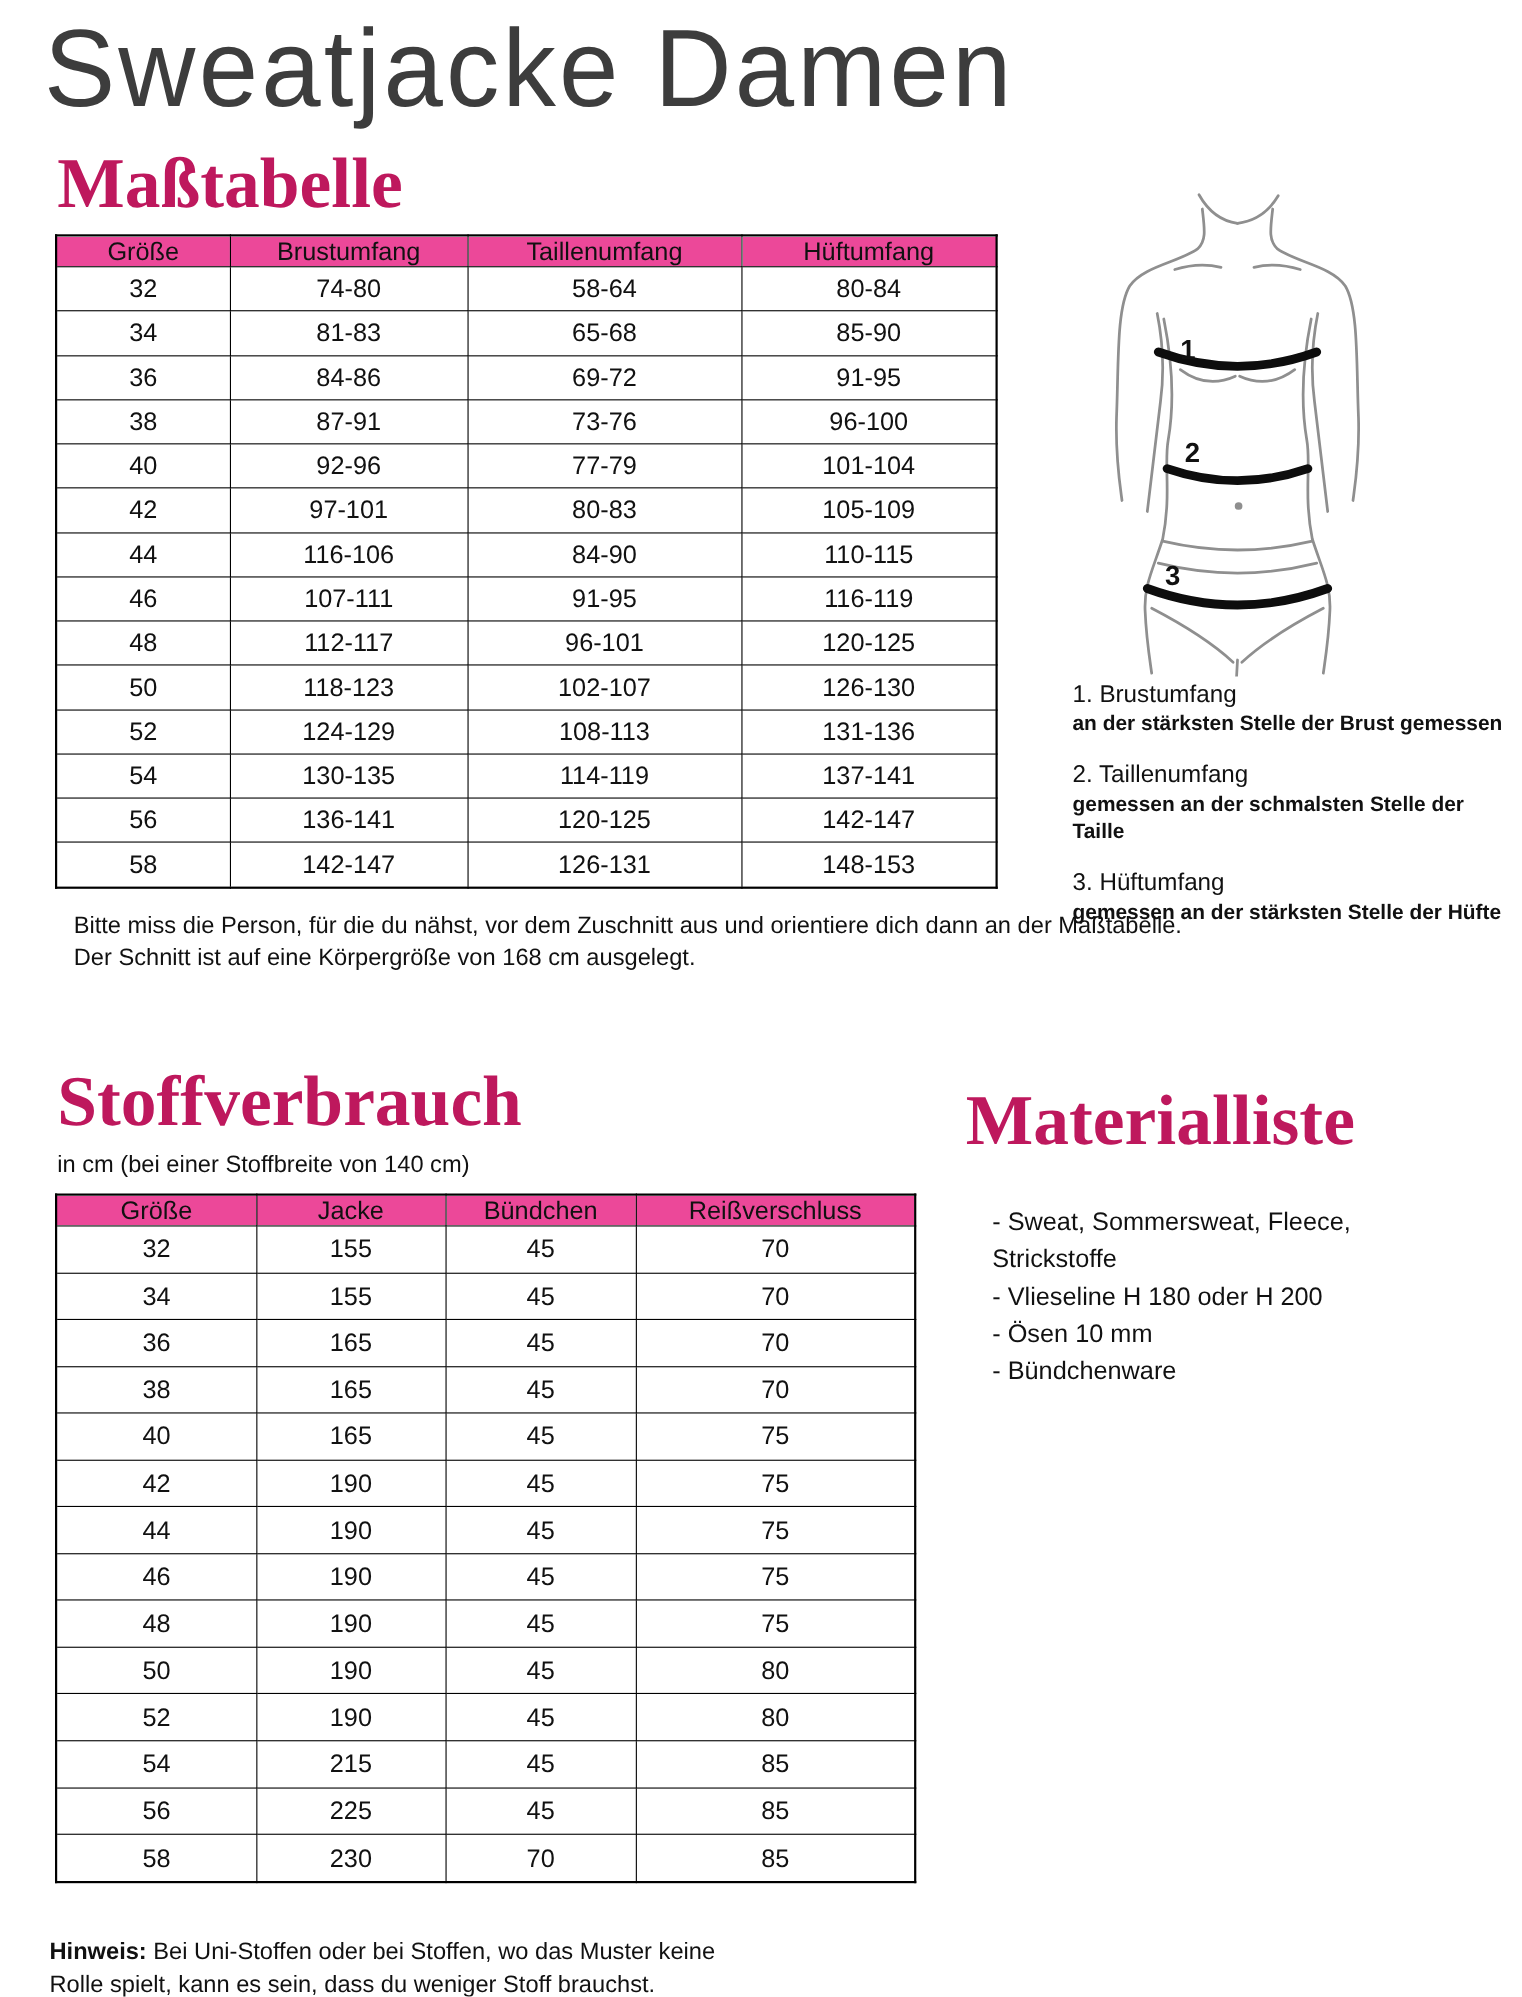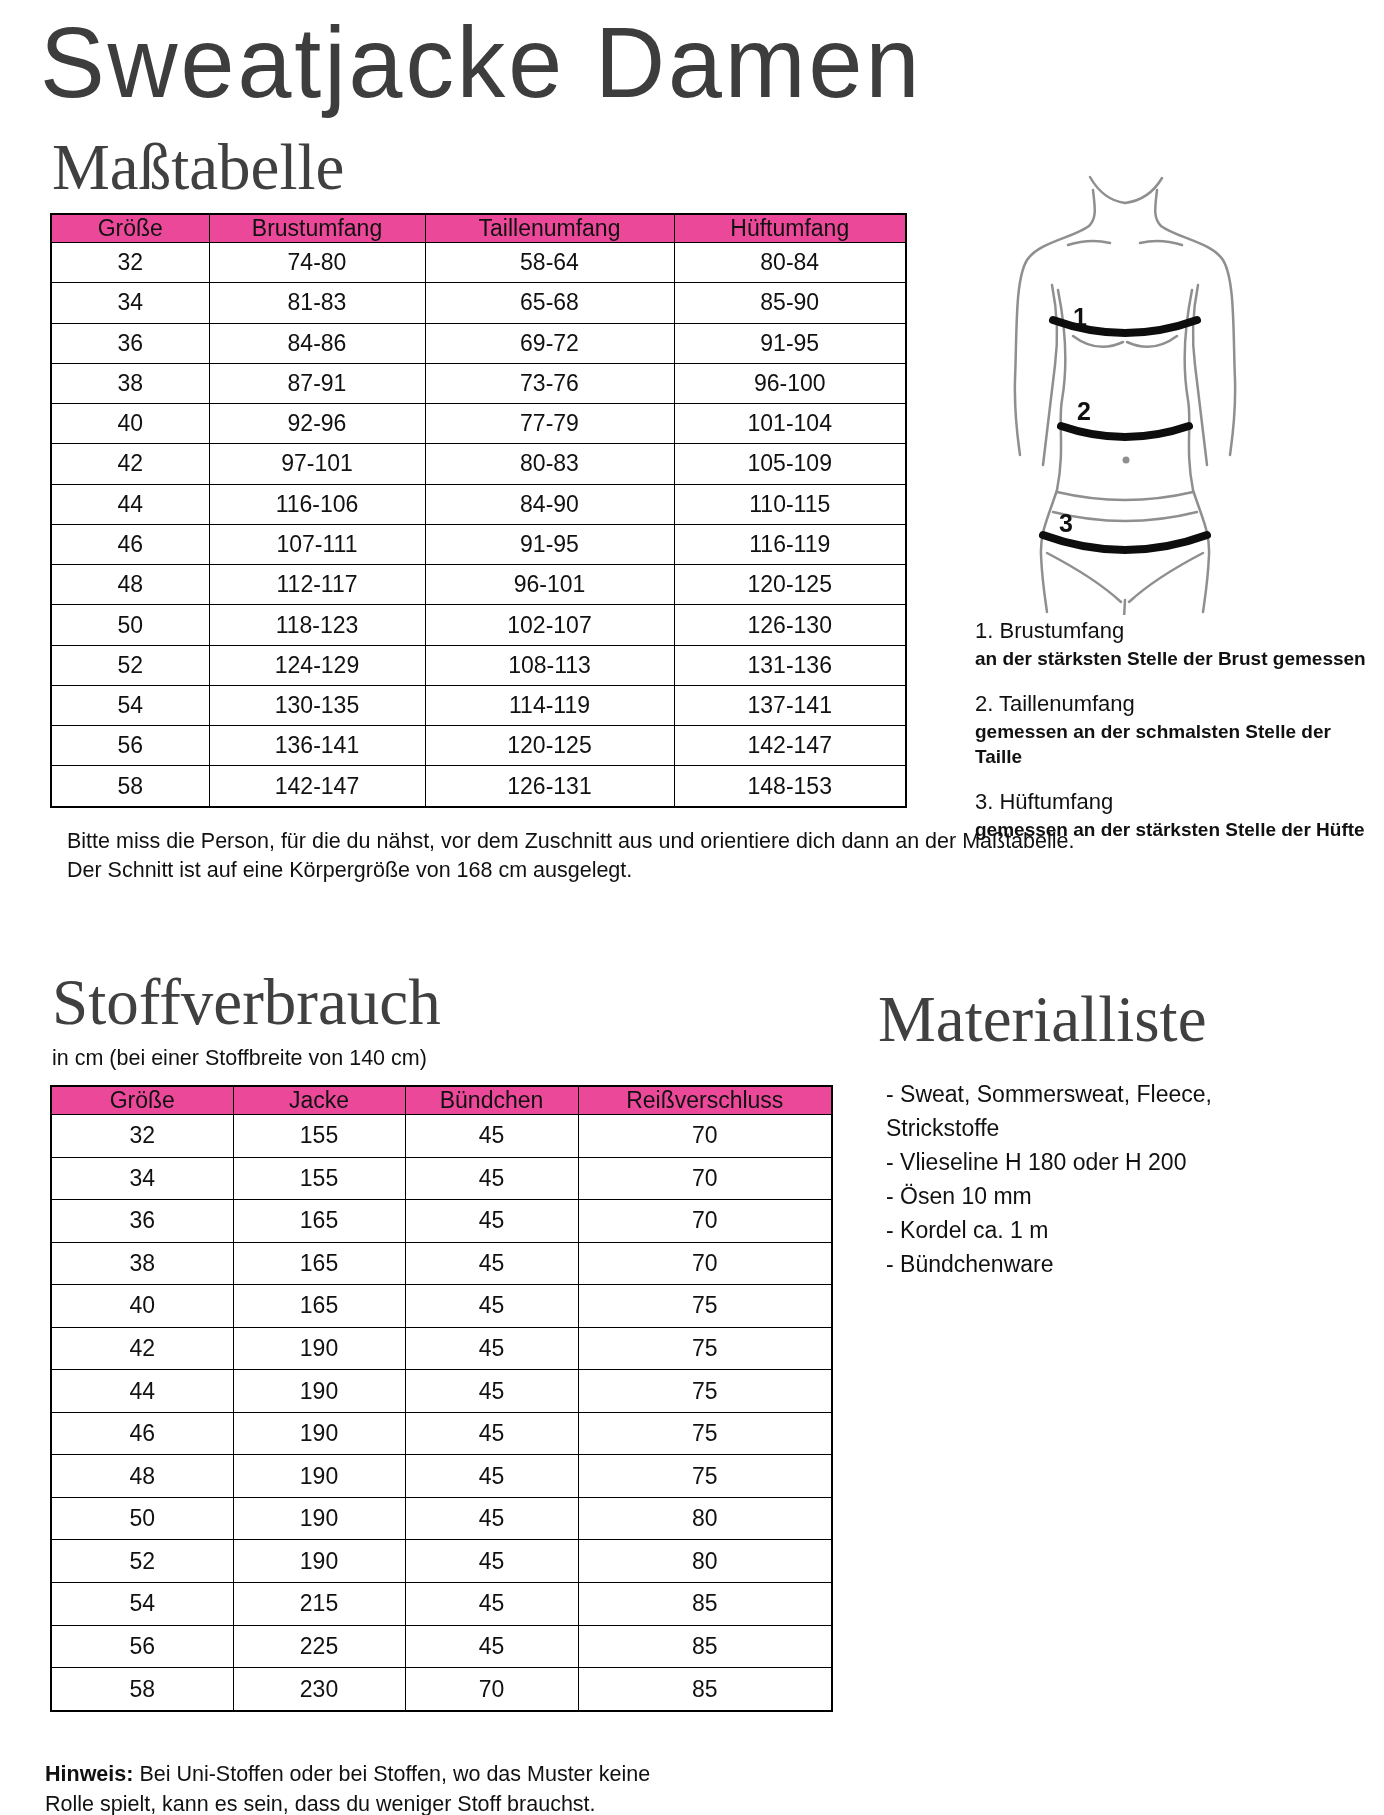--- a/index.html
+++ b/index.html
@@ -5,22 +5,22 @@
   html,body { margin:0; padding:0; background:#ffffff; }
   body { width:1384px; height:1815px; position:relative; overflow:hidden;
          font-family:"Liberation Sans", sans-serif; color:#111; }
   .abs { position:absolute; }
 
   
   .doc-title { left:40px; top:12px; font-size:100px; font-weight:300; line-height:1.0;
                letter-spacing:3px; color:#3d3d3d; white-space:nowrap;
                transform:scaleX(0.97); transform-origin:left top; margin:0;
                font-family:"Liberation Sans", sans-serif; }
-  h2.section { font-family:"Liberation Serif", serif; font-weight:400; font-size:65px;
-               line-height:1.0; color:#404040; margin:0; white-space:nowrap; }
+  h2.section { font-family:"Liberation Serif", serif; font-weight:700; font-size:65px;
+               line-height:1.0; color:#be185d; margin:0; white-space:nowrap; }
   .h-mass     { left:52px;  top:135px; }
   .h-stoff    { left:52px;  top:970px; }
   .h-material { left:878px; top:987px; }
 
   .subtitle { left:52px; top:1046px; font-size:21.5px; }
 
   
   table { border-collapse:collapse; table-layout:fixed; border:2.5px solid #000; }
   th, td { border:1.5px solid #000; text-align:center; vertical-align:middle;
            font-size:23px; font-weight:400; padding:0; overflow:hidden; }
@@ -34,21 +34,21 @@
   .hinweis b { font-weight:700;text-align:center; }
 
   
   .figure-wrap { left:985px; top:150px; width:300px; height:465px; }
   .annotations { left:975px; top:615px; width:400px; }
   .ann-block { margin-bottom:17px; }
   .ann-title { font-size:22px; line-height:31px; }
   .ann-desc  { font-size:19px; font-weight:700; line-height:25px; }
 
   
-  .materials { left:886px; top:1077px; width:400px; list-style:none; margin:0; padding:0;
+  .materials { left:886px; top:1077px; width:400px; list-style:none; margin:16px; padding:0;
                font-size:23px; line-height:34px; }
 </style>
 </head>
 <body>
 
 <div class="page">
 
   <h1 class="abs doc-title">Sweatjacke Damen</h1>
 
   <h2 class="abs section h-mass">Maßtabelle</h2>
@@ -327,17 +327,16 @@
   </table>
 
   <p class="abs hinweis"><b>Hinweis:</b><span> Bei Uni-Stoffen oder bei Stoffen, wo das Muster keine Rolle spielt, kann es sein, dass du weniger Stoff brauchst.</span></p>
 
   <h2 class="abs section h-material">Materialliste</h2>
   <ul class="abs materials">
     <li>- Sweat, Sommersweat, Fleece,</li>
     <li>Strickstoffe</li>
     <li>- Vlieseline H 180 oder H 200</li>
     <li>- Ösen 10 mm</li>
-    <li>- Kordel ca. 1 m</li>
     <li>- Bündchenware</li>
   </ul>
 
 </div>
 
 </body></html>

